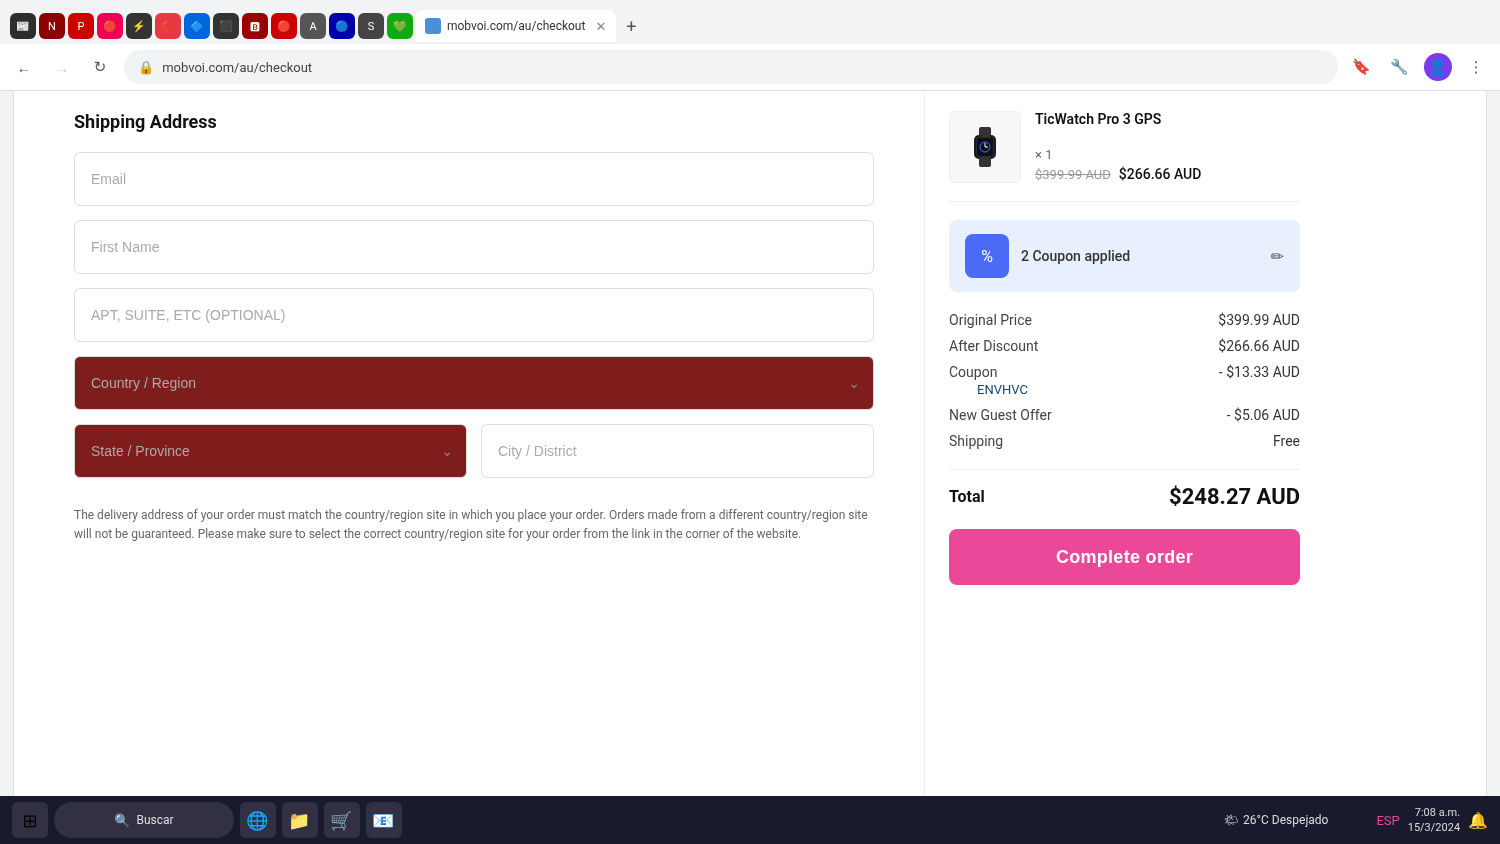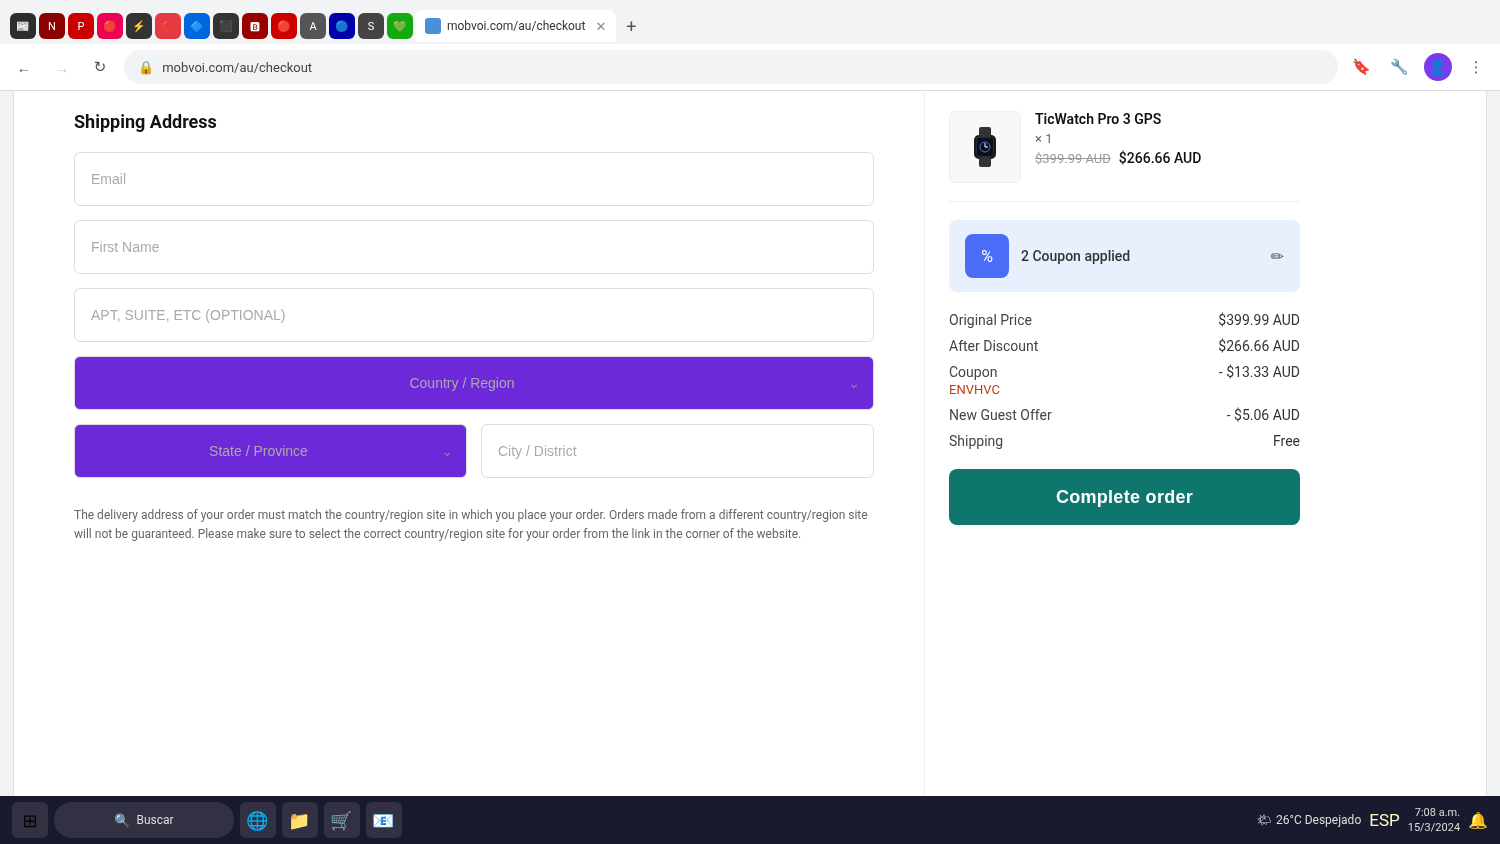--- a/index.html
+++ b/index.html
@@ -174,25 +174,24 @@
     }
 
     select {
       width: 100%;
       height: 54px;
       border: 1px solid #ddd;
       border-radius: 6px;
       padding: 0 40px 0 16px;
       font-size: 14px;
       color: #aaa;
-      background: #6d28d9;
+      background: #7f1d1d;
       outline: none;
       appearance: none;
       cursor: pointer;
-      text-align: center;
     }
 
     .select-arrow {
       position: absolute;
       right: 14px;
       top: 50%;
       transform: translateY(-50%);
       color: #888;
       pointer-events: none;
       font-size: 14px;
@@ -257,21 +256,21 @@
     }
 
     .product-details {
       flex: 1;
     }
 
     .product-name {
       font-size: 14px;
       font-weight: 600;
       color: #111;
-      margin-bottom: 4px;
+      margin-bottom: 20px;
     }
 
     .product-qty {
       font-size: 13px;
       color: #666;
       margin-bottom: 4px;
     }
 
     .product-prices {
       display: flex;
@@ -338,23 +337,24 @@
       margin-bottom: 10px;
       font-size: 14px;
       color: #444;
     }
 
     .price-row.coupon-row {
       flex-direction: column;
     }
 
     .coupon-code {
-      color: #c2410c;
+      color: #0c4a6e;
       font-size: 13px;
       margin-top: 2px;
+      margin-left: 28px;
     }
 
     .price-value {
       color: #333;
     }
 
     .price-value.negative {
       color: #333;
     }
 
@@ -379,21 +379,21 @@
 
     .total-value {
       font-size: 22px;
       font-weight: 700;
       color: #111;
     }
 
     .complete-order-btn {
       width: 100%;
       height: 56px;
-      background: #0f766e;
+      background: #ec4899;
       color: white;
       border: none;
       border-radius: 8px;
       font-size: 18px;
       font-weight: 600;
       cursor: pointer;
       letter-spacing: 0.3px;
     }
 
     
@@ -611,20 +611,24 @@
             <span>New Guest Offer</span>
             <span class="price-value negative">- $5.06 AUD</span>
           </div>
           <div class="price-row">
             <span>Shipping</span>
             <span class="price-value free">Free</span>
           </div>
         </div>
 
         
+        <div class="total-row">
+          <span class="total-label">Total</span>
+          <span class="total-value">$248.27 AUD</span>
+        </div>
 
         
         <button class="complete-order-btn">Complete order</button>
       </div>
     </div>
 
     <div class="right-scrollbar"></div>
   </div>
 </div>
 
@@ -637,20 +641,20 @@
   <div class="taskbar-item">🌐</div>
   <div class="taskbar-item">📁</div>
   <div class="taskbar-item">🛒</div>
   <div class="taskbar-item">📧</div>
 
   <div class="taskbar-system">
     <div class="weather-widget">
       <span>🌤</span>
       <span>26°C Despejado</span>
     </div>
-    <span style="font-size:17px;color:#fef9c3;">ESP</span>
+    <span style="font-size:13px;color:#ec4899;margin-left:40px;">ESP</span>
     <div class="time-display">
       <div>7:08 a.m.</div>
       <div>15/3/2024</div>
     </div>
     <span style="font-size:16px;">🔔</span>
   </div>
 </div>
 
 </body></html>

